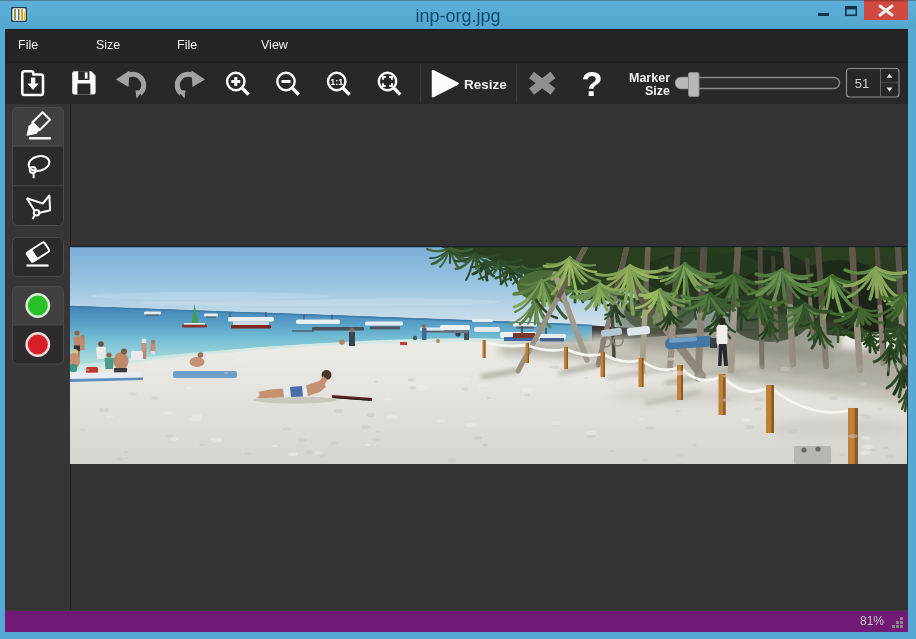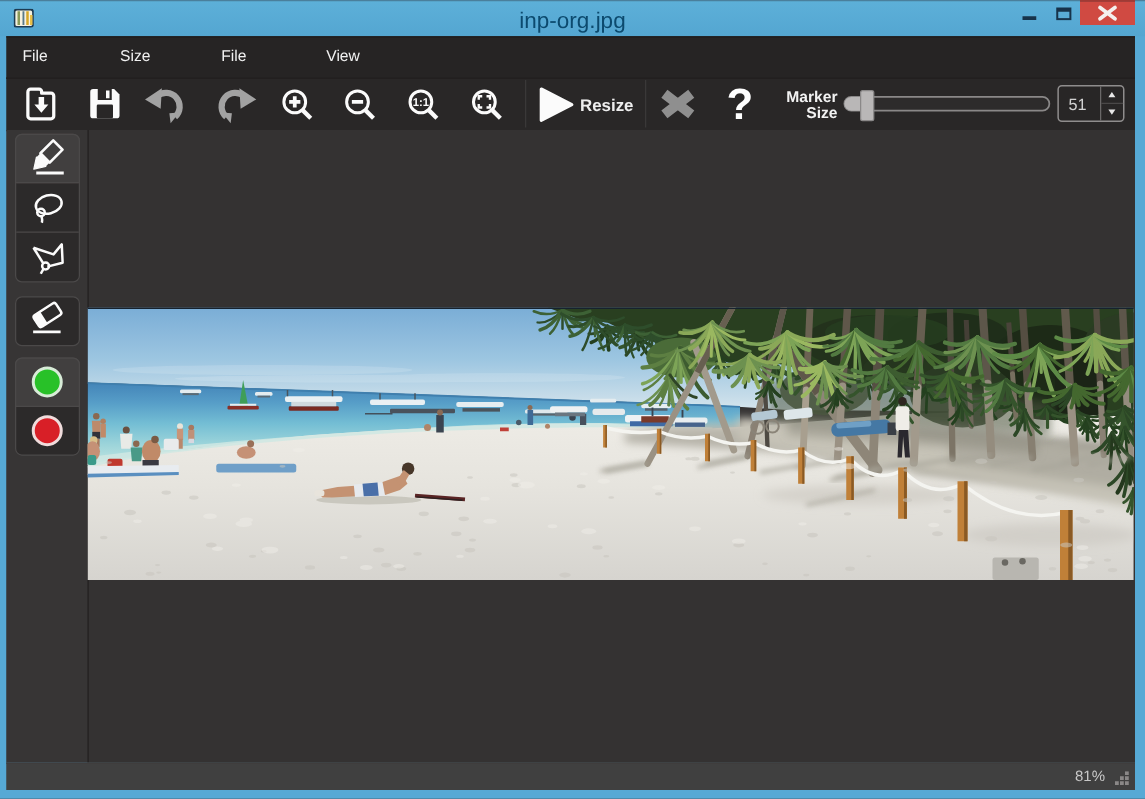--- a/index.html
+++ b/index.html
@@ -6,21 +6,21 @@
   body{width:916px;height:639px;overflow:hidden;font-family:"Liberation Sans",sans-serif;position:relative;background:#56a9d5;}
   .abs{position:absolute;}
   #titlebar{left:0;top:0;width:916px;height:29px;background:linear-gradient(#5db0d9,#54a6d1);}
   #topedge{left:0;top:0;width:916px;height:1px;background:#4a7f9c;}
   #title{left:0;top:6px;width:916px;text-align:center;font-size:18px;color:#0c4a6e;}
   #menubar{left:5px;top:29px;width:903px;height:33px;background:#262424;border-top:1px solid #1c1a1a;}
   .menuitem{top:9px;font-size:12.5px;color:#f1f1f1;}
   #toolbar{left:5px;top:62px;width:903px;height:42px;background:#292727;border-top:1px solid #201e1e;}
   #content{left:5px;top:104px;width:903px;height:506px;background:#373535;}
   #canvas{left:65px;top:0;width:837px;height:506px;background:#343232;border-left:1px solid #232121;}
-  #statusbar{left:5px;top:610px;width:903px;height:21px;background:#404040;border-top:1px solid #3f3d3d;}
+  #statusbar{left:5px;top:610px;width:903px;height:21px;background:#701a75;border-top:1px solid #3f3d3d;}
   #pct{right:24px;top:3px;font-size:12px;color:#c8c8c8;}
   #photo{left:70px;top:246px;width:837px;height:218px;}
 </style>
 </head>
 <body>
 <div class="abs" id="titlebar"></div>
 <div class="abs" id="topedge"></div>
 <div class="abs" id="title">inp-org.jpg</div>
 
 <svg class="abs" style="left:11px;top:7px" width="16" height="15">

